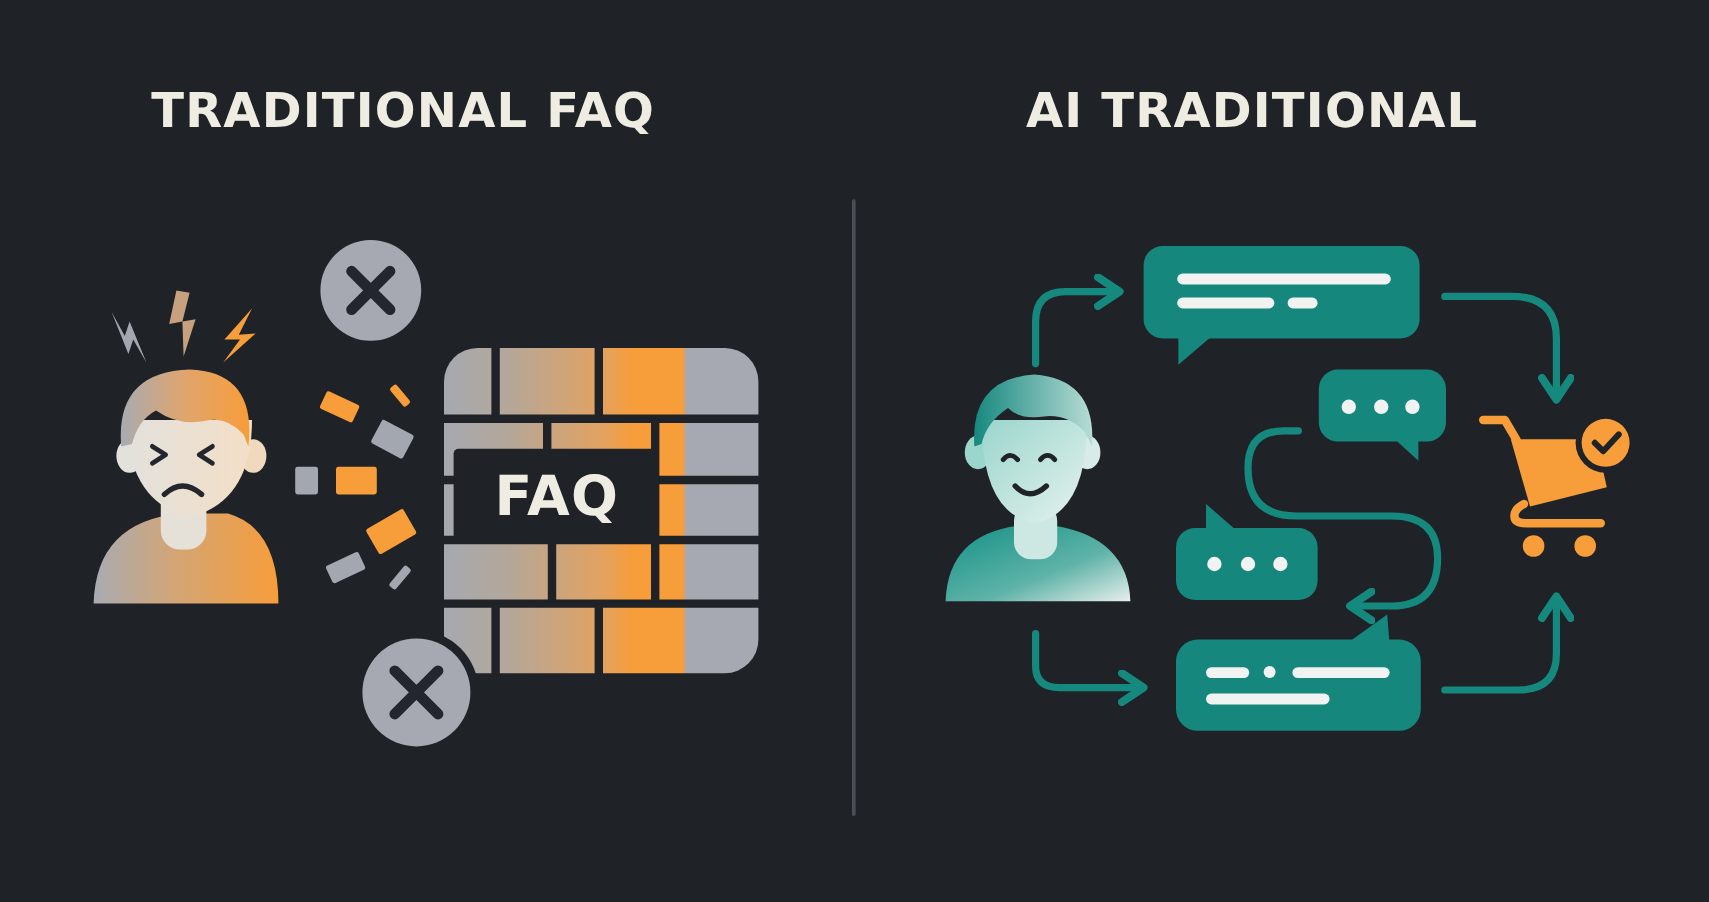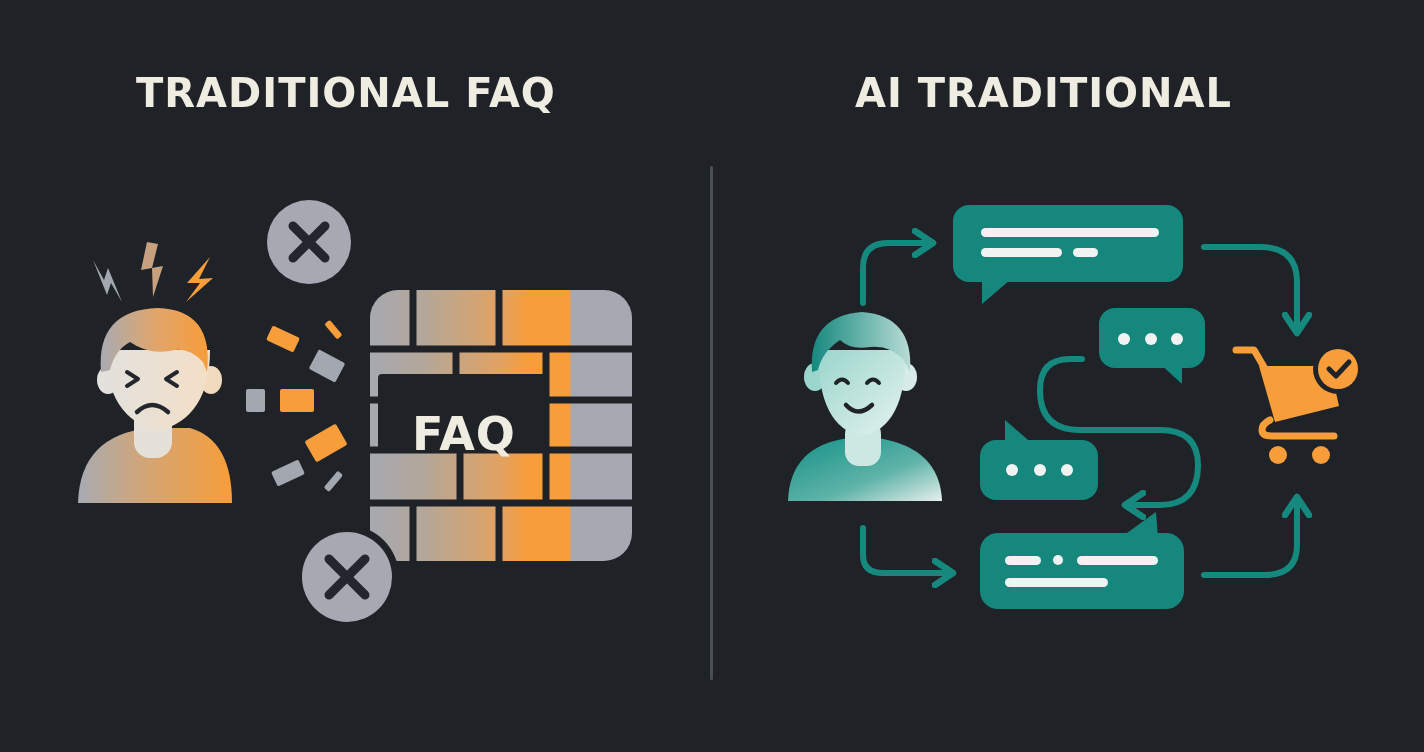--- a/index.html
+++ b/index.html
@@ -8,29 +8,29 @@
     background: #1f2328;
     font-family: "DejaVu Sans", "Liberation Sans", sans-serif;
     position: relative;
   }
   .title {
     position: absolute; top: 70px;
     font-family: "DejaVu Sans", sans-serif;
     font-weight: bold; font-size: 40px; letter-spacing: 1px;
     color: #efede2; white-space: nowrap;
   }
-  #title-left { left: 136px; }
+  #title-left { left: 126px; }
   #title-right { left: 855px; }
   .divider {
     position: absolute; left: 710px; top: 166px;
     width: 3px; height: 514px; background: #4a4f57; border-radius: 2px;
   }
   svg.art { position: absolute; left: 0; top: 0; }
   .faq-label {
-    position: absolute; left: 382px; top: 399px; width: 164px; height: 70px;
+    position: absolute; left: 382px; top: 378px; width: 164px; height: 70px;
     display: flex; align-items: center; justify-content: center;
     font-family: "DejaVu Sans", sans-serif; font-weight: bold;
     font-size: 46px; color: #efede2; letter-spacing: 1px;
   }
 </style>
 </head>
 <body>
 
 <div class="title" id="title-left">TRADITIONAL FAQ</div>
 <div class="title" id="title-right">AI TRADITIONAL</div>

